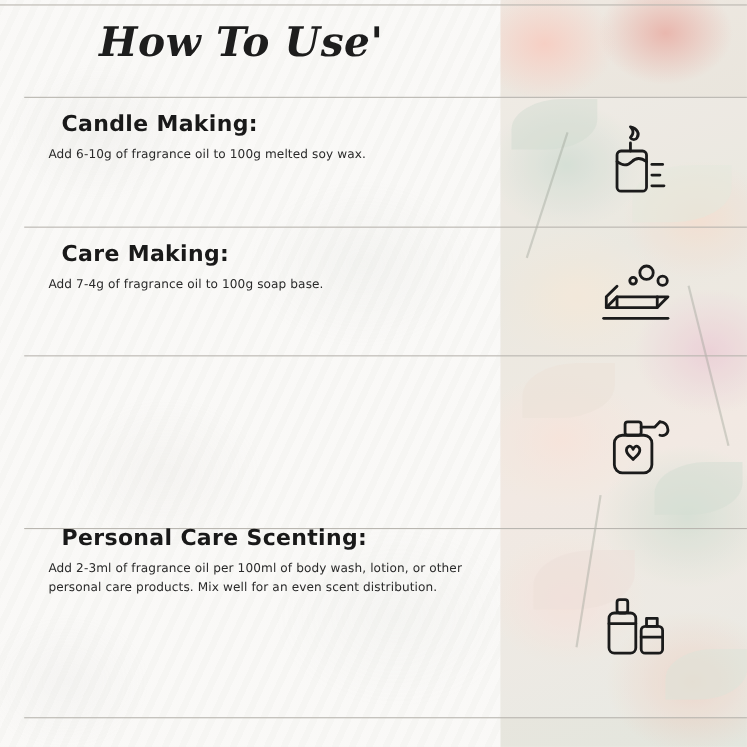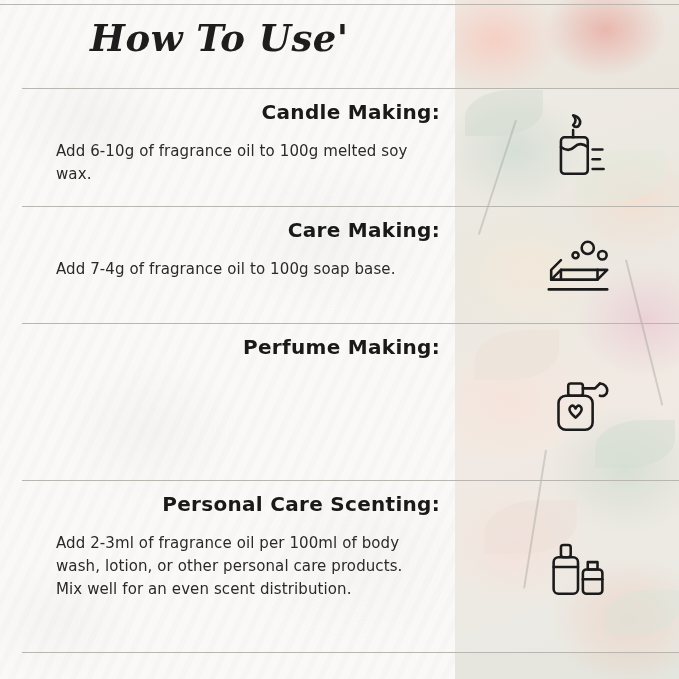--- a/index.html
+++ b/index.html
@@ -109,32 +109,31 @@
     color: #1d1d1d;
     margin-left: 48px;
   }
 
   .section {
     position: absolute;
     left: 40px;
     width: 400px;
   }
   .section h2 {
-    margin: 0 0 9px 4px;
+    margin: 0 0 9px 16px;
     font-family: "DejaVu Sans", sans-serif;
     font-weight: 700;
     font-size: 20px;
     letter-spacing: 0.3px;
     color: #191919;
-    text-align: right;
   }
   .section p {
-    margin: 16px;
+    margin: 4px;
     font-family: "DejaVu Sans", sans-serif;
-    font-size: 15px;
+    font-size: 11px;
     line-height: 1.52;
     color: #2a2a2a;
     letter-spacing: 0.1px;
   }
 
   .icon-box {
     position: absolute;
     right: 58px;
     width: 86px;
     height: 86px;
@@ -214,33 +213,32 @@
       <path d="M48 44v-8"></path>
       <path d="M18 36v8"></path>
       <circle cx="40" cy="18" r="5"></circle>
       <circle cx="52" cy="24" r="3.5"></circle>
       <circle cx="30" cy="24" r="2.5"></circle>
       <path d="M8 52h48"></path>
     </svg>
   </div>
 
   <div class="section" style="top:335px;">
-    <h2>Perfume Making:</h2>
   </div>
   <div class="icon-box" style="top:360px;">
     <svg viewBox="0 0 64 64" aria-hidden="true">
       <rect x="16" y="26" width="28" height="28" rx="6"></rect>
       <rect x="24" y="16" width="12" height="10" rx="2"></rect>
       <path d="M36 20h10l4-4"></path>
       <path d="M50 16c4 0 6 3 6 6s-3 5-6 4"></path>
       <path d="M30 44c-3-3-5-4-5-7 0-2 2-3.5 3.5-2.5.8.5 1.2 1.2 1.5 2 .3-.8.7-1.5 1.5-2C33 33.5 35 35 35 37c0 3-2 4-5 7z"></path>
     </svg>
   </div>
 
-  <div class="section" style="top:492px;">
+  <div class="section" style="top:476px;">
     <h2>Personal Care Scenting:</h2>
     <p>Add 2-3ml of fragrance oil per 100ml of body wash, lotion, or other personal care products. Mix well for an even scent distribution.</p>
   </div>
   <div class="icon-box" style="top:524px;">
     <svg viewBox="0 0 64 64" aria-hidden="true">
       <rect x="12" y="24" width="20" height="30" rx="4"></rect>
       <rect x="18" y="14" width="8" height="10" rx="2"></rect>
       <path d="M12 32h20"></path>
       <rect x="36" y="34" width="16" height="20" rx="3"></rect>
       <path d="M40 28h8v6h-8z"></path>

